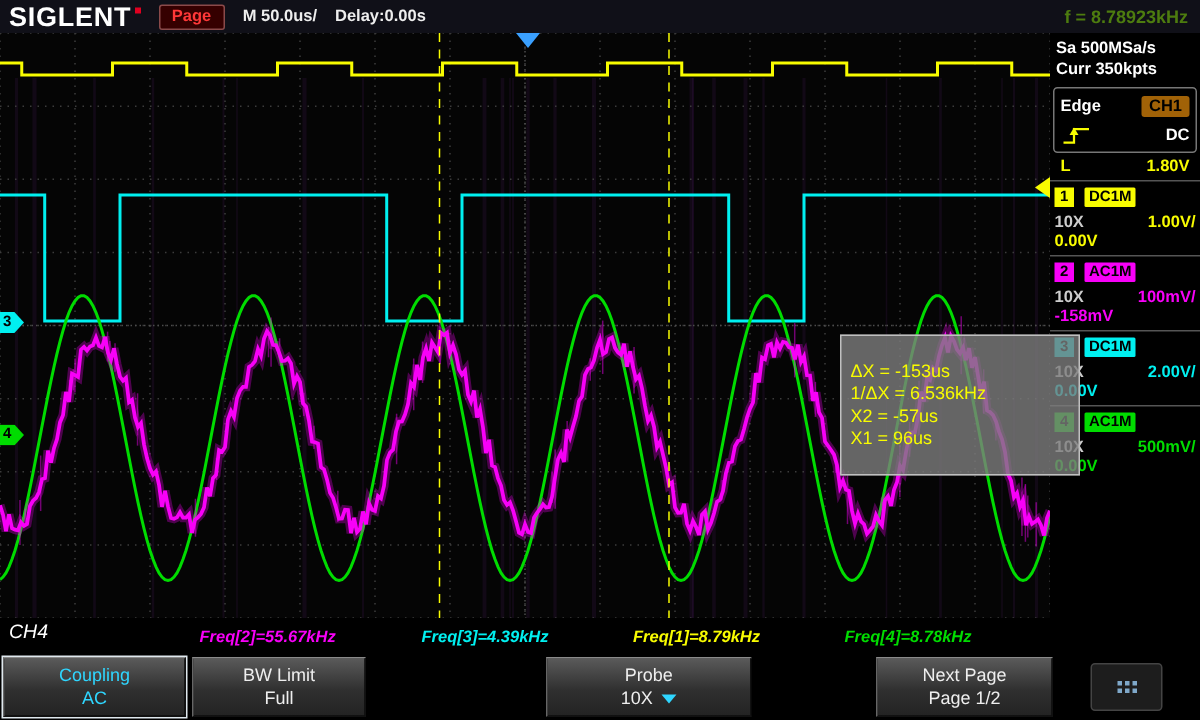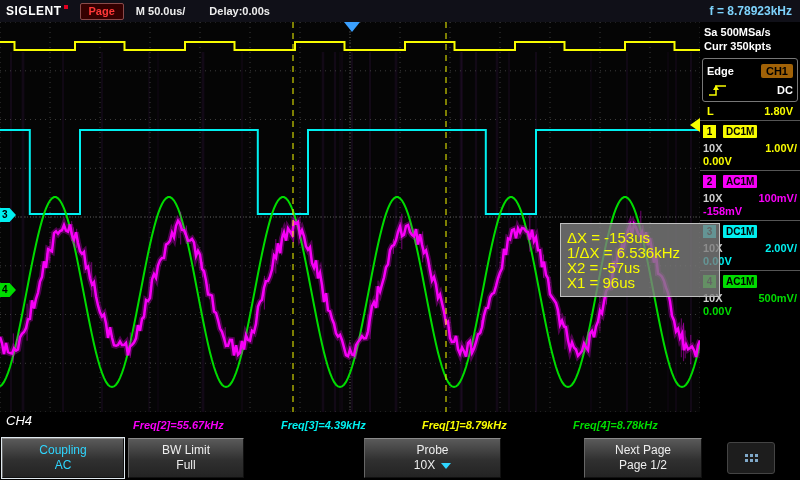--- a/index.html
+++ b/index.html
@@ -1,44 +1,44 @@
 <!DOCTYPE html>
 <html><head>
 <meta charset="utf-8">
 <style>
   html,body{margin:0;padding:0;background:#000;}
   .screen{width:800px;height:480px;background:#000;position:relative;overflow:hidden;
           font-family:"Liberation Sans",sans-serif;-webkit-font-smoothing:none;}
 
   
   .topbar{height:22px;display:flex;align-items:center;background:#101018;}
-  .logo{font-weight:bold;font-size:12px;color:#fff;letter-spacing:.5px;padding-left:6px;}
+  .logo{font-weight:bold;font-size:18px;color:#fff;letter-spacing:.5px;padding-left:6px;}
   .logo-dot{width:4px;height:4px;background:#e00020;margin:0 0 9px 2px;}
   .run-state{margin-left:12px;font-size:11px;color:#ff3838;background:#350000;border:1px solid #8a4a4a;
              padding:0 8px;height:15px;line-height:15px;border-radius:2px;font-weight:bold;}
   .tb,.delay{margin-left:12px;color:#eee;font-size:11px;font-weight:bold;}
-  .delay{margin-left:24px;}
+  .delay{margin-left:12px;}
   .spacer{flex:1;}
-  .fcounter{color:#7dd3fc;font-size:12px;font-weight:bold;padding-right:8px;}
+  .fcounter{color:#4d7c0f;font-size:12px;font-weight:bold;padding-right:8px;}
 
   
   .content{display:flex;height:390px;}
   .scope{position:relative;width:700px;height:390px;background:#050505;}
   #wave-svg{position:absolute;left:0;top:0;overflow:hidden;}
   .trig-pos{position:absolute;top:0;left:344px;width:0;height:0;
             border-left:8px solid transparent;border-right:8px solid transparent;border-top:10px solid #3aa0ff;}
   .trig-level{position:absolute;right:0;top:96px;width:0;height:0;
             border-top:7px solid transparent;border-bottom:7px solid transparent;border-right:10px solid #f8fc00;}
   .chan-marker{position:absolute;left:0;width:16px;height:14px;color:#000;font-size:10px;font-weight:bold;
             line-height:14px;padding-left:2px;box-sizing:border-box;
             clip-path:polygon(0 0,60% 0,100% 50%,60% 100%,0 100%);}
   .m3{top:186px;background:#00f0f0;}
   .m4{top:261px;background:#00dc00;}
   .cursor-box{position:absolute;left:560px;top:201px;width:146px;background:rgba(125,125,125,.8);
-            border:1px solid #c0c0c0;color:#f8fc00;font-size:15px;line-height:15px;padding:6px 6px;z-index:5;}
+            border:1px solid #c0c0c0;color:#f8fc00;font-size:12px;line-height:15px;padding:16px 6px;z-index:5;}
 
   
   .sidebar{width:100px;background:#000;color:#ddd;font-size:11px;box-sizing:border-box;}
   .acq{padding:3px 4px 2px;color:#fff;line-height:14px;font-weight:bold;}
   .trigbox{border:1px solid #777;border-radius:3px;margin:3px 2px 0;padding:2px 4px;}
   .trow{display:flex;justify-content:space-between;align-items:center;height:19px;color:#fff;font-weight:bold;}
   .src-badge{background:#a16207;color:#000;font-weight:bold;padding:0 5px;border-radius:2px;font-size:11px;
              height:14px;line-height:14px;}
   .levelrow{display:flex;justify-content:space-between;padding:3px 7px;color:#f8fc00;font-weight:bold;}
   .chan{border-top:1px solid #555;padding:3px 3px 2px 3px;height:50px;box-sizing:border-box;}
@@ -50,21 +50,21 @@
   .crow2{display:flex;justify-content:space-between;margin-top:4px;font-weight:bold;}
   .probe{color:#ccc;}
   .crow3{text-align:left;margin-top:1px;font-weight:bold;}
   .c1{color:#f8fc00;} .c2{color:#f800f8;} .c3{color:#00f0f0;} .c4{color:#00dc00;}
 
   
   .statusrow{position:relative;height:24px;background:#000;font-style:italic;}
   .ch4label{position:absolute;left:6px;top:1px;color:#fff;font-size:13px;}
   .meas{position:absolute;top:7px;font-size:11px;font-weight:bold;}
   .meas0{left:133px;color:#f800f8;} .meas1{left:281px;color:#00f0f0;}
-  .meas2{left:422px;color:#f8fc00;text-align:right;} .meas3{left:563px;color:#00dc00;margin-left:10px;}
+  .meas2{left:422px;color:#f8fc00;text-align:right;} .meas3{left:563px;color:#00dc00;}
 
   
   .menubar{position:relative;height:44px;background:#000;}
   .btn{position:absolute;top:2px;height:40px;box-sizing:border-box;text-align:center;font-size:12px;color:#eee;
        background:linear-gradient(180deg,#5a5a5a,#303030 55%,#232323);
        border:1px solid #111;border-top-color:#8a8a8a;border-left-color:#666;cursor:pointer;}
   .btn div{line-height:15px;}
   .btn div:first-child{margin-top:4px;}
   .btn.active{color:#2fd6ff;box-shadow:0 0 0 1px #dfe8ee;}
   .b0{left:2px;width:122px;} .b1{left:128px;width:116px;} .b2{left:246px;width:116px;}

